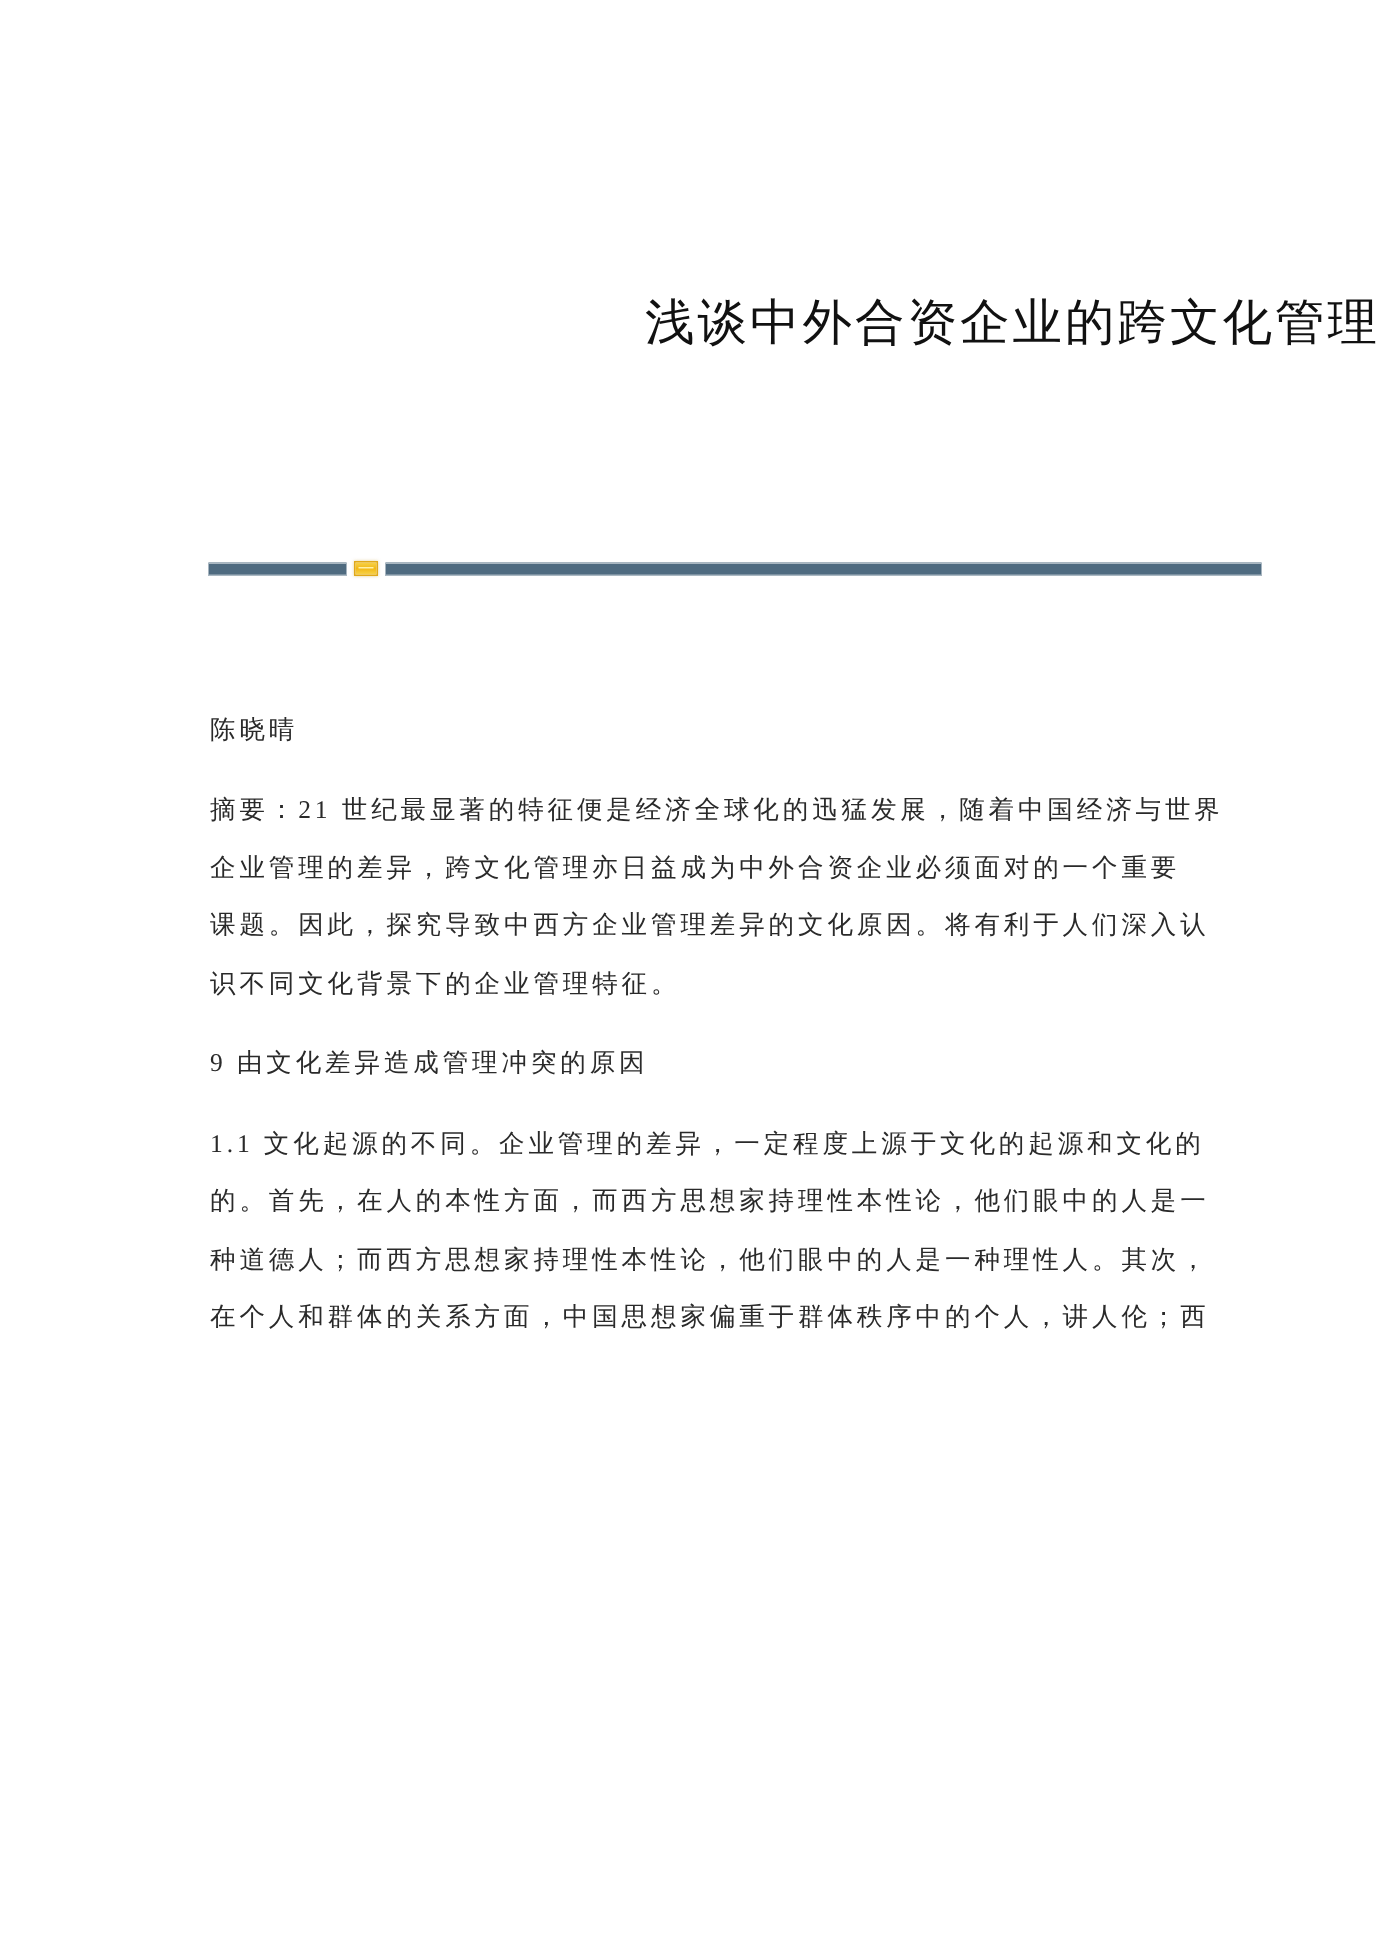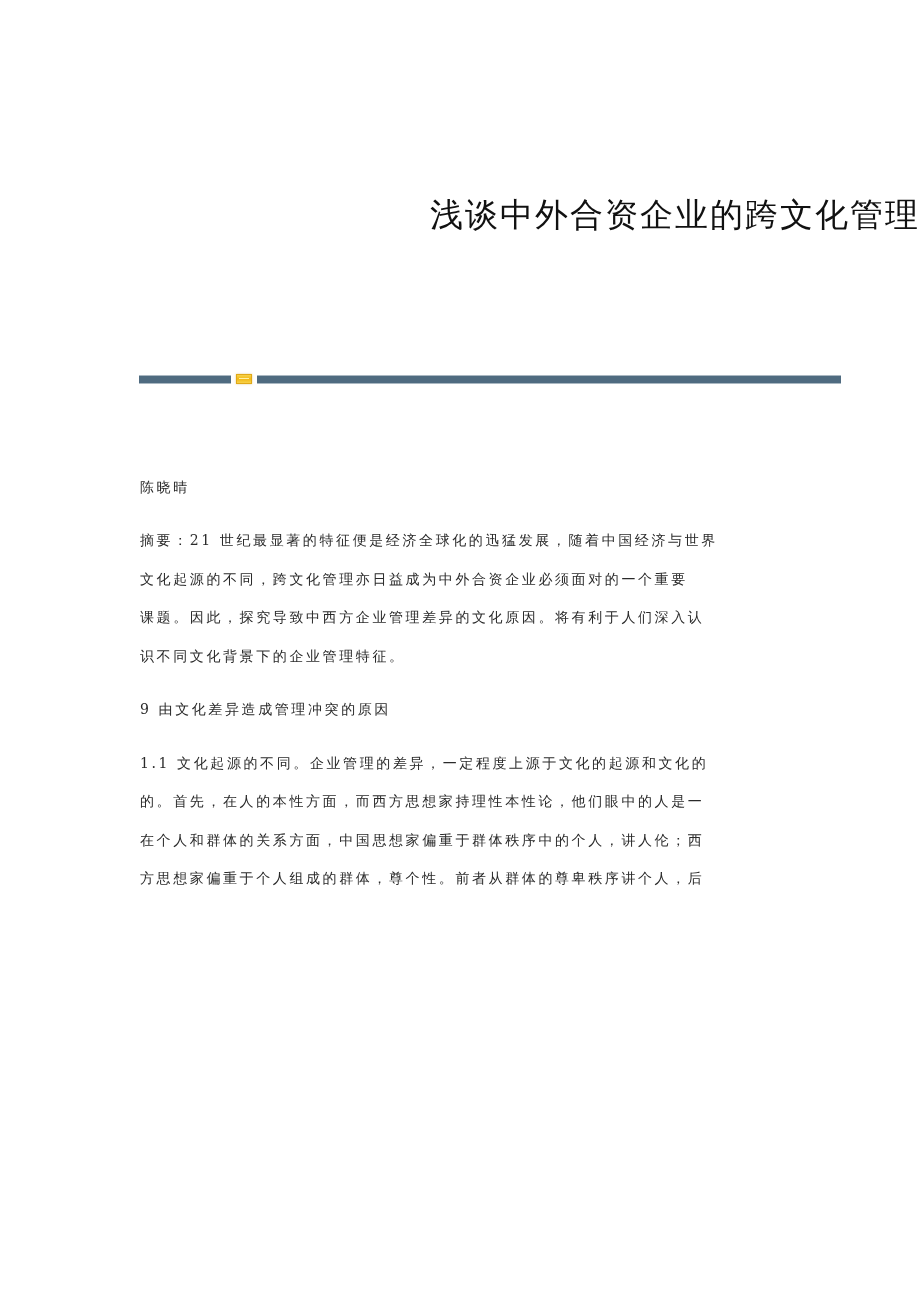--- a/index.html
+++ b/index.html
@@ -74,23 +74,24 @@
       background: #4f6b80;
       border-top: 1px solid #aab8c2;
       border-bottom: 1px solid #aab8c2;
       box-sizing: border-box;
     }
     .content {
       position: absolute;
       left: 140px;
       top: 468px;
       width: 640px;
-      font-size: 14px;
+      font-size: 17px;
       letter-spacing: 2.6px;
       color: #2a2a2a;
+      font-family: Liberation Serif, serif;
     }
     .para {
       margin: 0;
       line-height: 38.5px;
     }
     .author {
       margin: 0 0 15px 0;
       line-height: 38px;
     }
     .abstract {
@@ -116,27 +117,27 @@
   <div class="bar-left"></div>
   <div class="accent"></div>
   <div class="bar-right"></div>
 </div>
 
 <div class="content">
   <p class="para author">陈晓晴</p>
 
   <p class="para abstract">
     <span class="line">摘要：21 世纪最显著的特征便是经济全球化的迅猛发展，随着中国经济与世界</span>
-    <span class="line">文化起源的不同，跨文化管理亦日益成为中外合资企业必须面对的一个重要</span>
+    <span class="line">企业管理的差异，跨文化管理亦日益成为中外合资企业必须面对的一个重要</span>
     <span class="line">课题。因此，探究导致中西方企业管理差异的文化原因。将有利于人们深入认</span>
     <span class="line">识不同文化背景下的企业管理特征。</span>
   </p>
 
 
   <p class="para heading">9 由文化差异造成管理冲突的原因</p>
 
   <p class="para">
     <span class="line">1.1 文化起源的不同。企业管理的差异，一定程度上源于文化的起源和文化的</span>
     <span class="line">的。首先，在人的本性方面，而西方思想家持理性本性论，他们眼中的人是一</span>
+    <span class="line">种道德人；而西方思想家持理性本性论，他们眼中的人是一种理性人。其次，</span>
     <span class="line">在个人和群体的关系方面，中国思想家偏重于群体秩序中的个人，讲人伦；西</span>
-    <span class="line">方思想家偏重于个人组成的群体，尊个性。前者从群体的尊卑秩序讲个人，后</span>
   </p>
 </div>
 
 </body></html>

